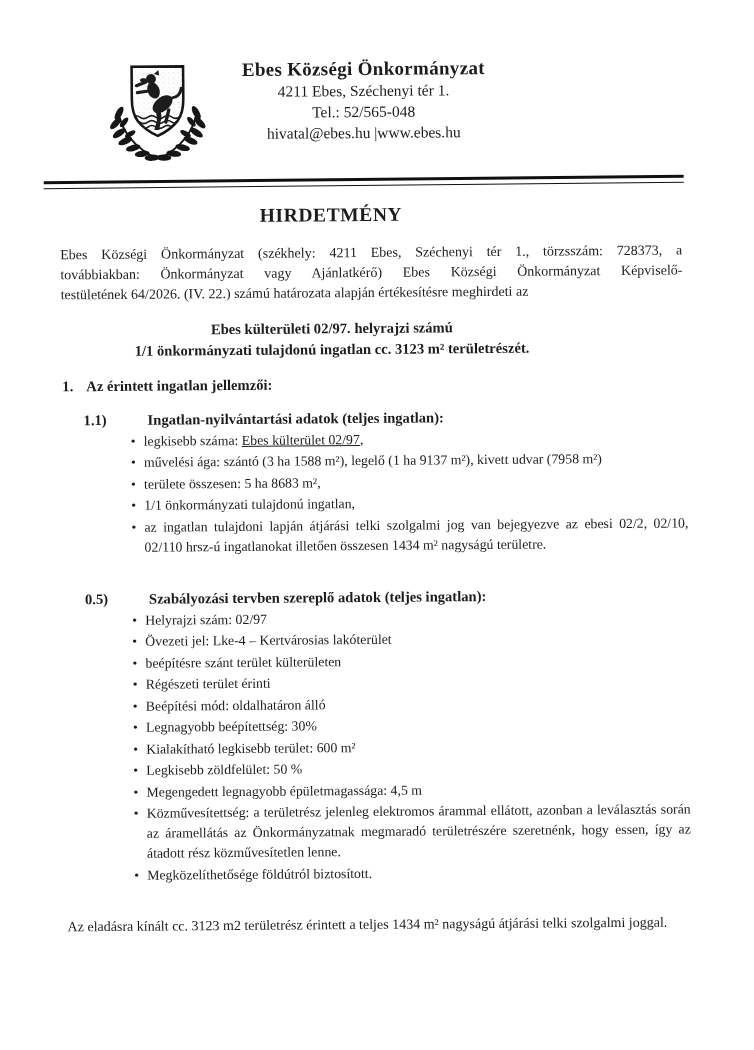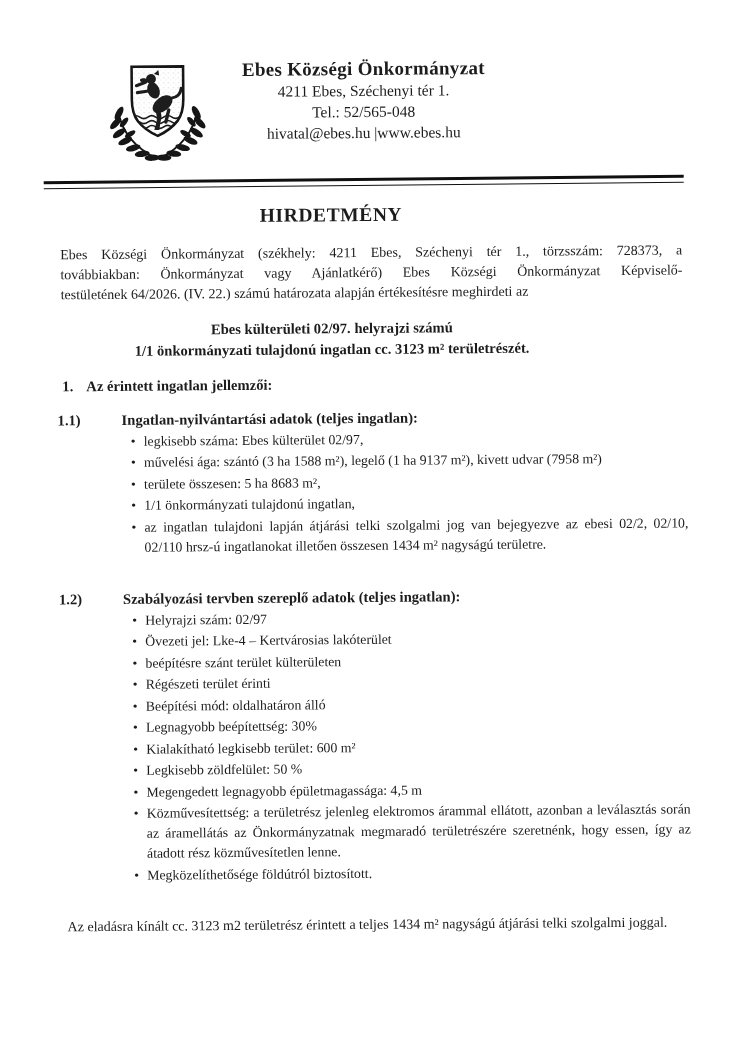--- a/index.html
+++ b/index.html
@@ -27,27 +27,27 @@
   .intro .ln{line-height:20px;text-align:justify;text-align-last:justify;}
   .intro .ln.last{text-align:left;text-align-last:left;}
 
   .subject{margin-top:15px;text-align:center;font-weight:bold;font-size:14.6px;
     line-height:21px;position:relative;left:-30px;}
 
   .sec-heading{margin:16px 42px 0 63px;font-weight:bold;font-size:14.6px;display:flex;}
   .sec-heading .num{width:24px;flex:none;}
 
   .sub-heading{margin:17px 42px 0 58px;font-weight:bold;font-size:14.6px;display:flex;}
-  .sub-heading .num{width:64px;flex:none;}
+  .sub-heading .num{width:64px;flex:none;margin-left:26px;}
   .sub-heading.second{margin-top:33px;}
 
   ul.blist{list-style:none;margin:3px 38px 0 131px;padding:0;font-size:13.8px;}
   .blist li{position:relative;padding-left:13px;line-height:20px;margin-bottom:1.5px;text-align:justify;}
   .blist li::before{content:"\2022";position:absolute;left:0;top:0;}
-  .u{}
+  .u{text-decoration:underline;}
 
   .closing{margin:31px 38px 0 64px;font-size:14px;line-height:20px;}
 </style>
 </head>
 <body>
 
 <div class="sheet">
   <div class="tilt">
 
     <div class="header">
@@ -146,21 +146,21 @@
 
     <ul class="blist">
       <li><span>legkisebb száma: </span><span class="u">Ebes külterület 02/97</span><span>,</span></li>
       <li>művelési ága: szántó (3 ha 1588 m²), legelő (1 ha 9137 m²), kivett udvar (7958 m²)</li>
       <li>területe összesen: 5 ha 8683 m²,</li>
       <li>1/1 önkormányzati tulajdonú ingatlan,</li>
       <li>az ingatlan tulajdoni lapján átjárási telki szolgalmi jog van bejegyezve az ebesi 02/2, 02/10, 02/110 hrsz-ú ingatlanokat illetően összesen 1434 m² nagyságú területre.</li>
     </ul>
 
     <div class="sub-heading second">
-      <span class="num">1.2)</span>
+      <span class="num">0.5)</span>
       <span>Szabályozási tervben szereplő adatok (teljes ingatlan):</span>
     </div>
 
     <ul class="blist">
       <li>Helyrajzi szám: 02/97</li>
       <li>Övezeti jel: Lke-4 – Kertvárosias lakóterület</li>
       <li>beépítésre szánt terület külterületen</li>
       <li>Régészeti terület érinti</li>
       <li>Beépítési mód: oldalhatáron álló</li>
       <li>Legnagyobb beépítettség: 30%</li>

